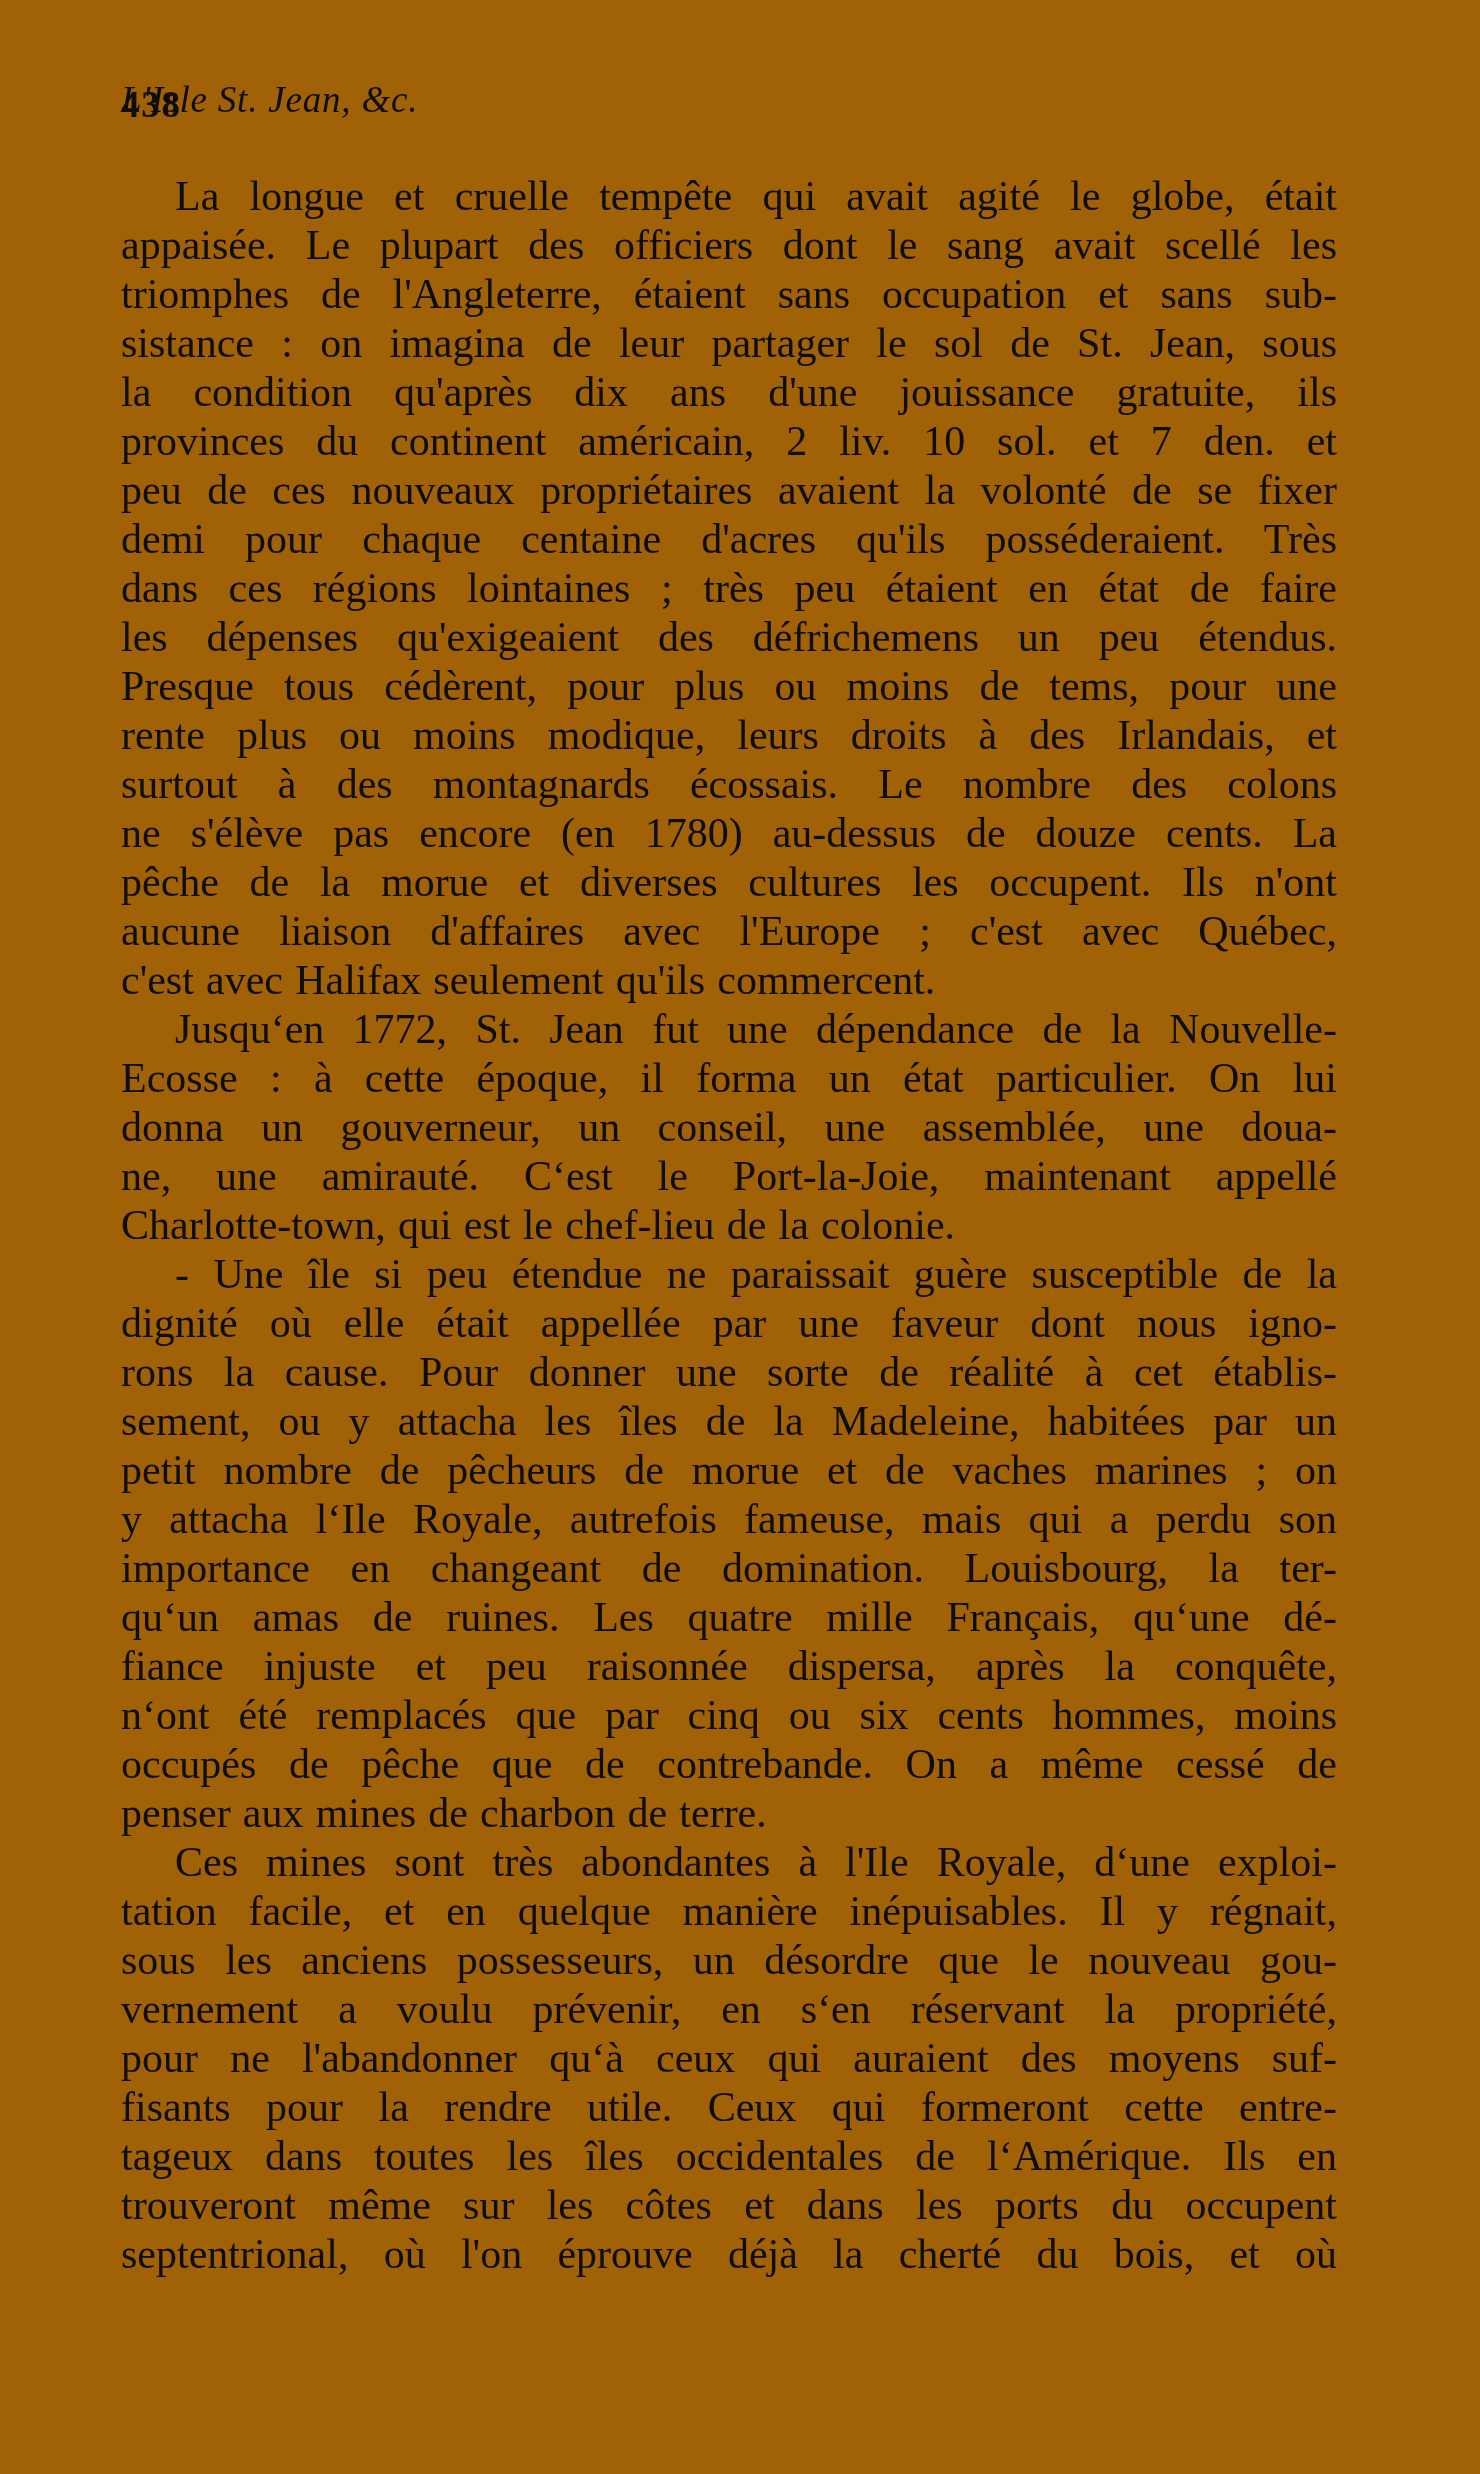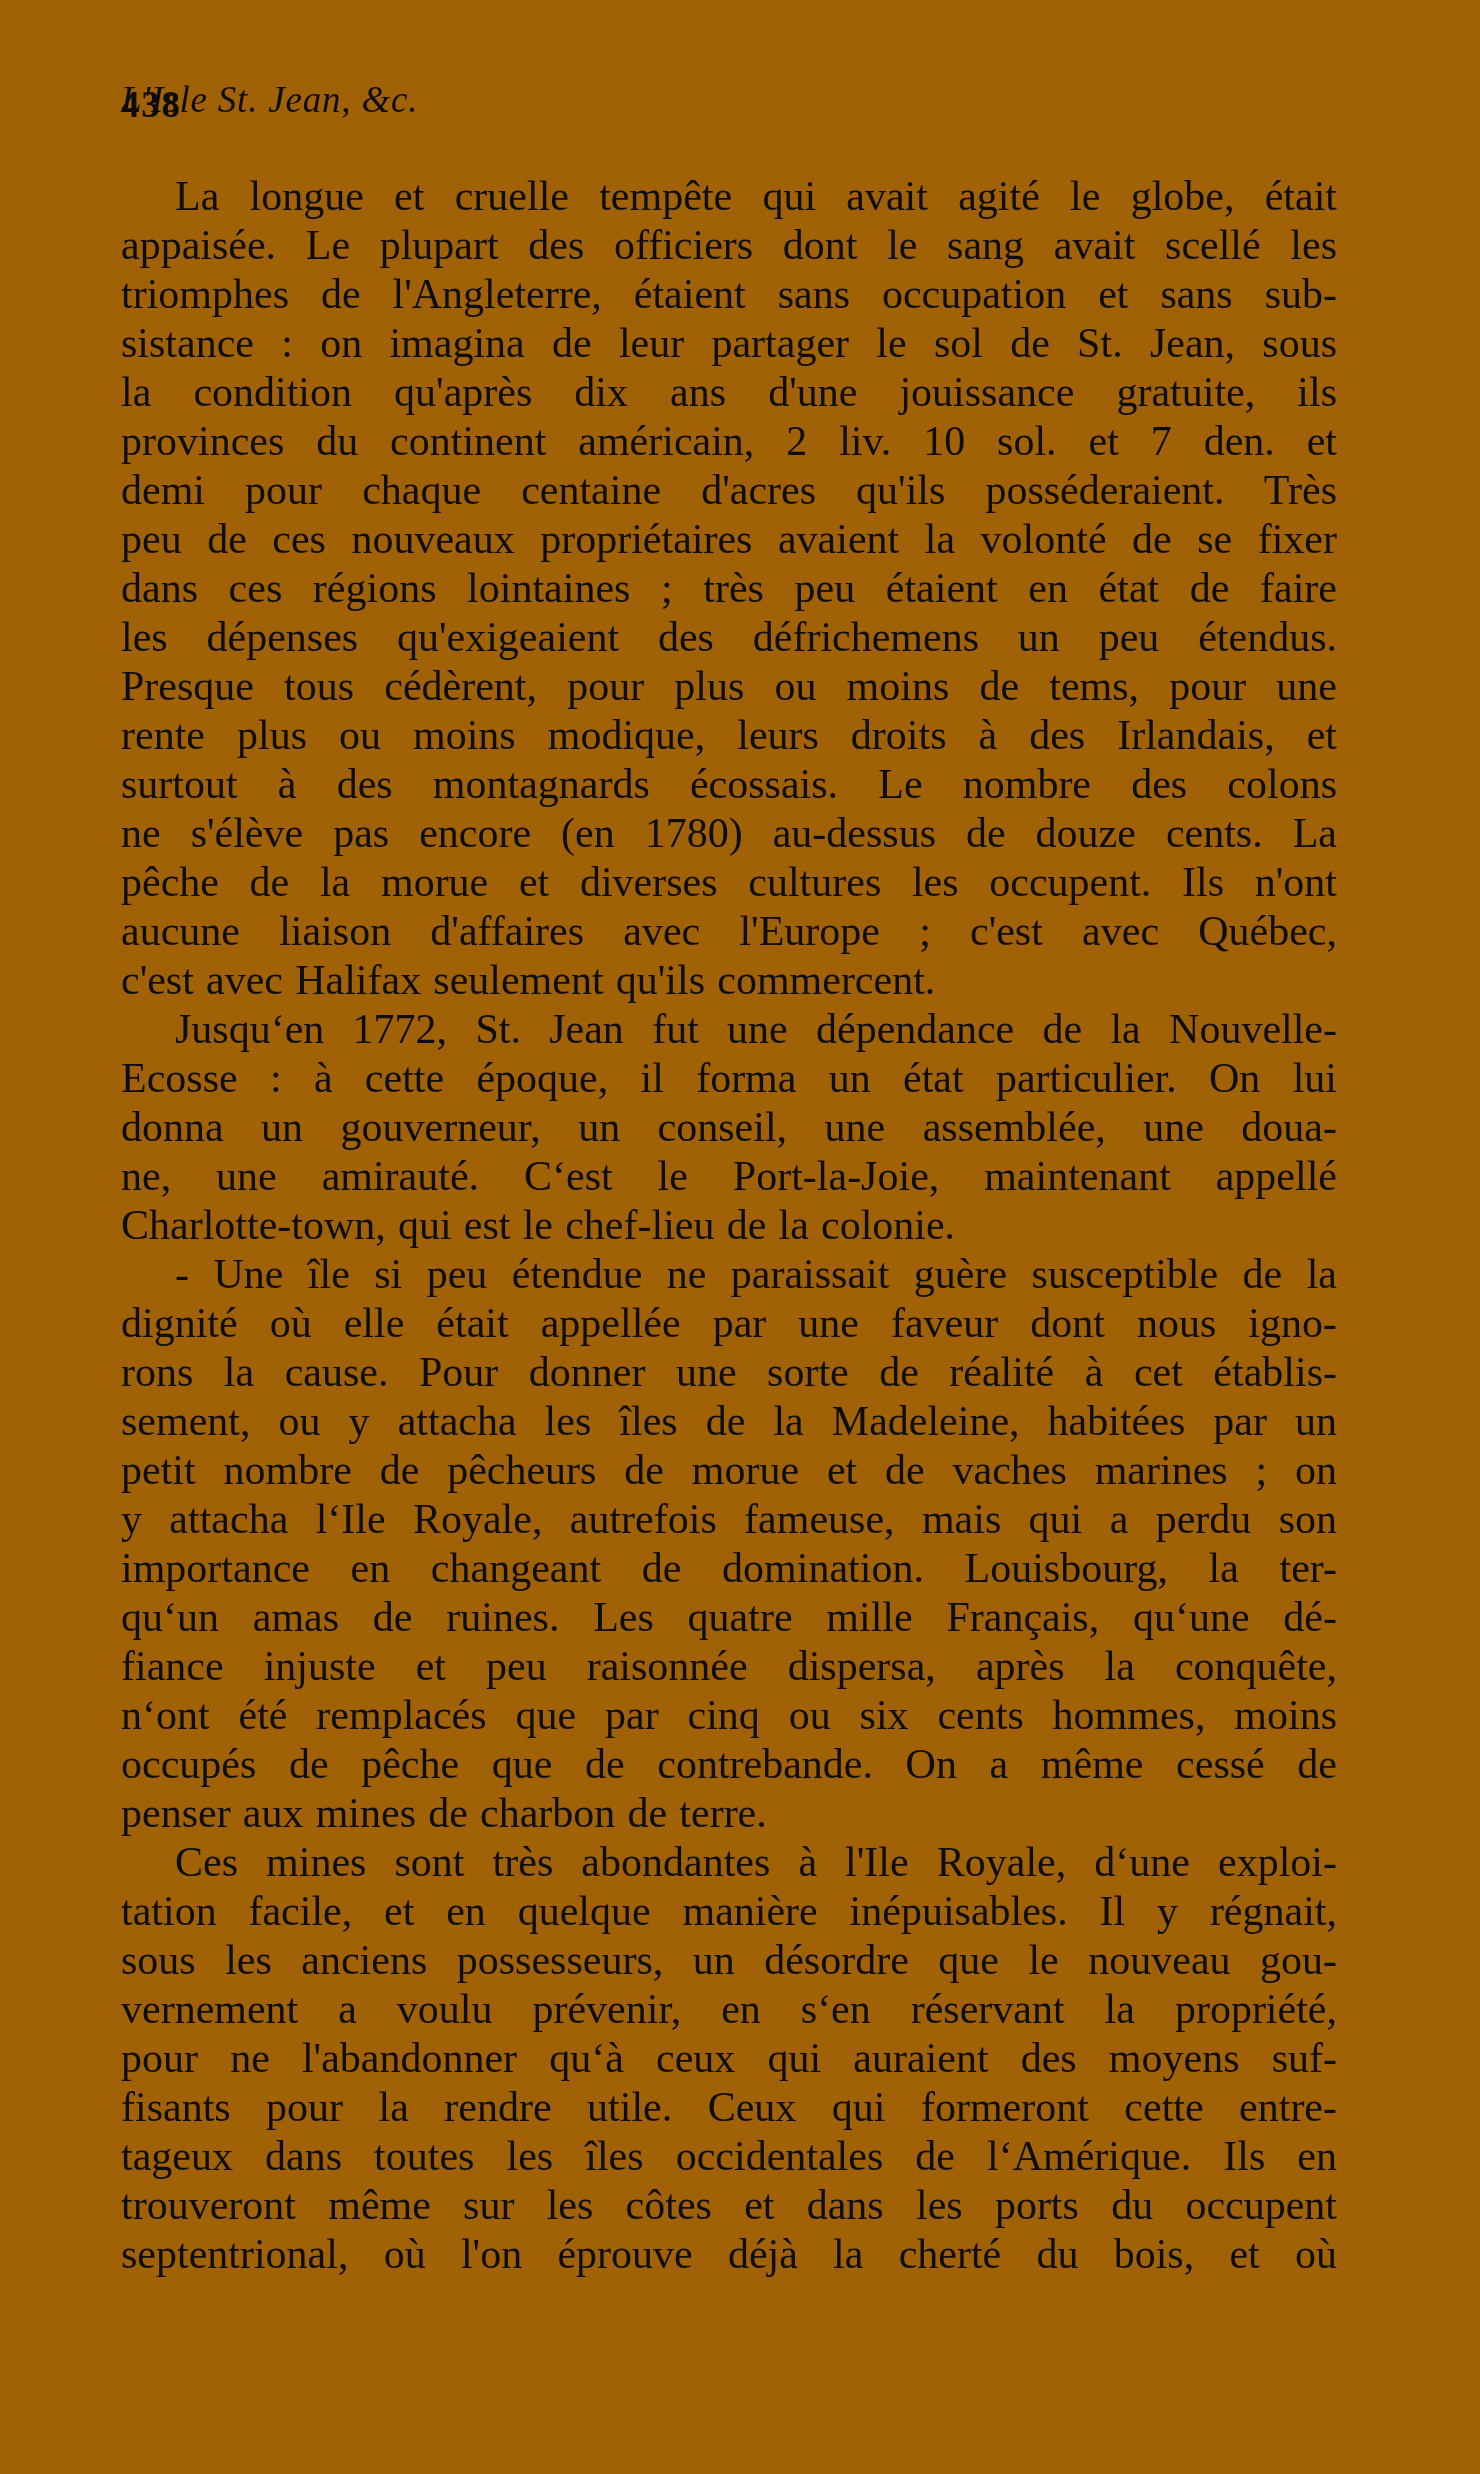--- a/index.html
+++ b/index.html
@@ -75,22 +75,22 @@
     <span class="running-title">L'Isle St. Jean, &amp;c.</span>
   </div>
   <div class="page-body">
       <div class="paragraph">
         <div class="text-line first">La longue et cruelle tempête qui avait agité le globe, était</div>
         <div class="text-line">appaisée.  Le plupart des officiers dont le sang avait scellé les</div>
         <div class="text-line">triomphes de l'Angleterre, étaient sans occupation et sans sub-</div>
         <div class="text-line">sistance : on imagina de leur partager le sol de St. Jean, sous</div>
         <div class="text-line">la condition qu'après dix ans d'une jouissance gratuite, ils</div>
         <div class="text-line">provinces du continent américain, 2 liv. 10 sol. et 7 den. et</div>
+        <div class="text-line">peu de ces nouveaux propriétaires avaient la volonté de se fixer</div>
         <div class="text-line">demi pour chaque centaine d'acres qu'ils posséderaient.  Très</div>
-        <div class="text-line">peu de ces nouveaux propriétaires avaient la volonté de se fixer</div>
         <div class="text-line">dans ces régions lointaines ; très peu étaient en état de faire</div>
         <div class="text-line">les dépenses qu'exigeaient des défrichemens un peu étendus.</div>
         <div class="text-line">Presque tous cédèrent, pour plus ou moins de tems, pour une</div>
         <div class="text-line">rente plus ou moins modique, leurs droits à des Irlandais, et</div>
         <div class="text-line">surtout à des montagnards écossais.  Le nombre des colons</div>
         <div class="text-line">ne s'élève pas encore (en 1780) au-dessus de douze cents.  La</div>
         <div class="text-line">pêche de la morue et diverses cultures les occupent.  Ils n'ont</div>
         <div class="text-line">aucune liaison d'affaires avec l'Europe ; c'est avec Québec,</div>
         <div class="text-line short">c'est avec Halifax seulement qu'ils commercent.</div>
       </div>

